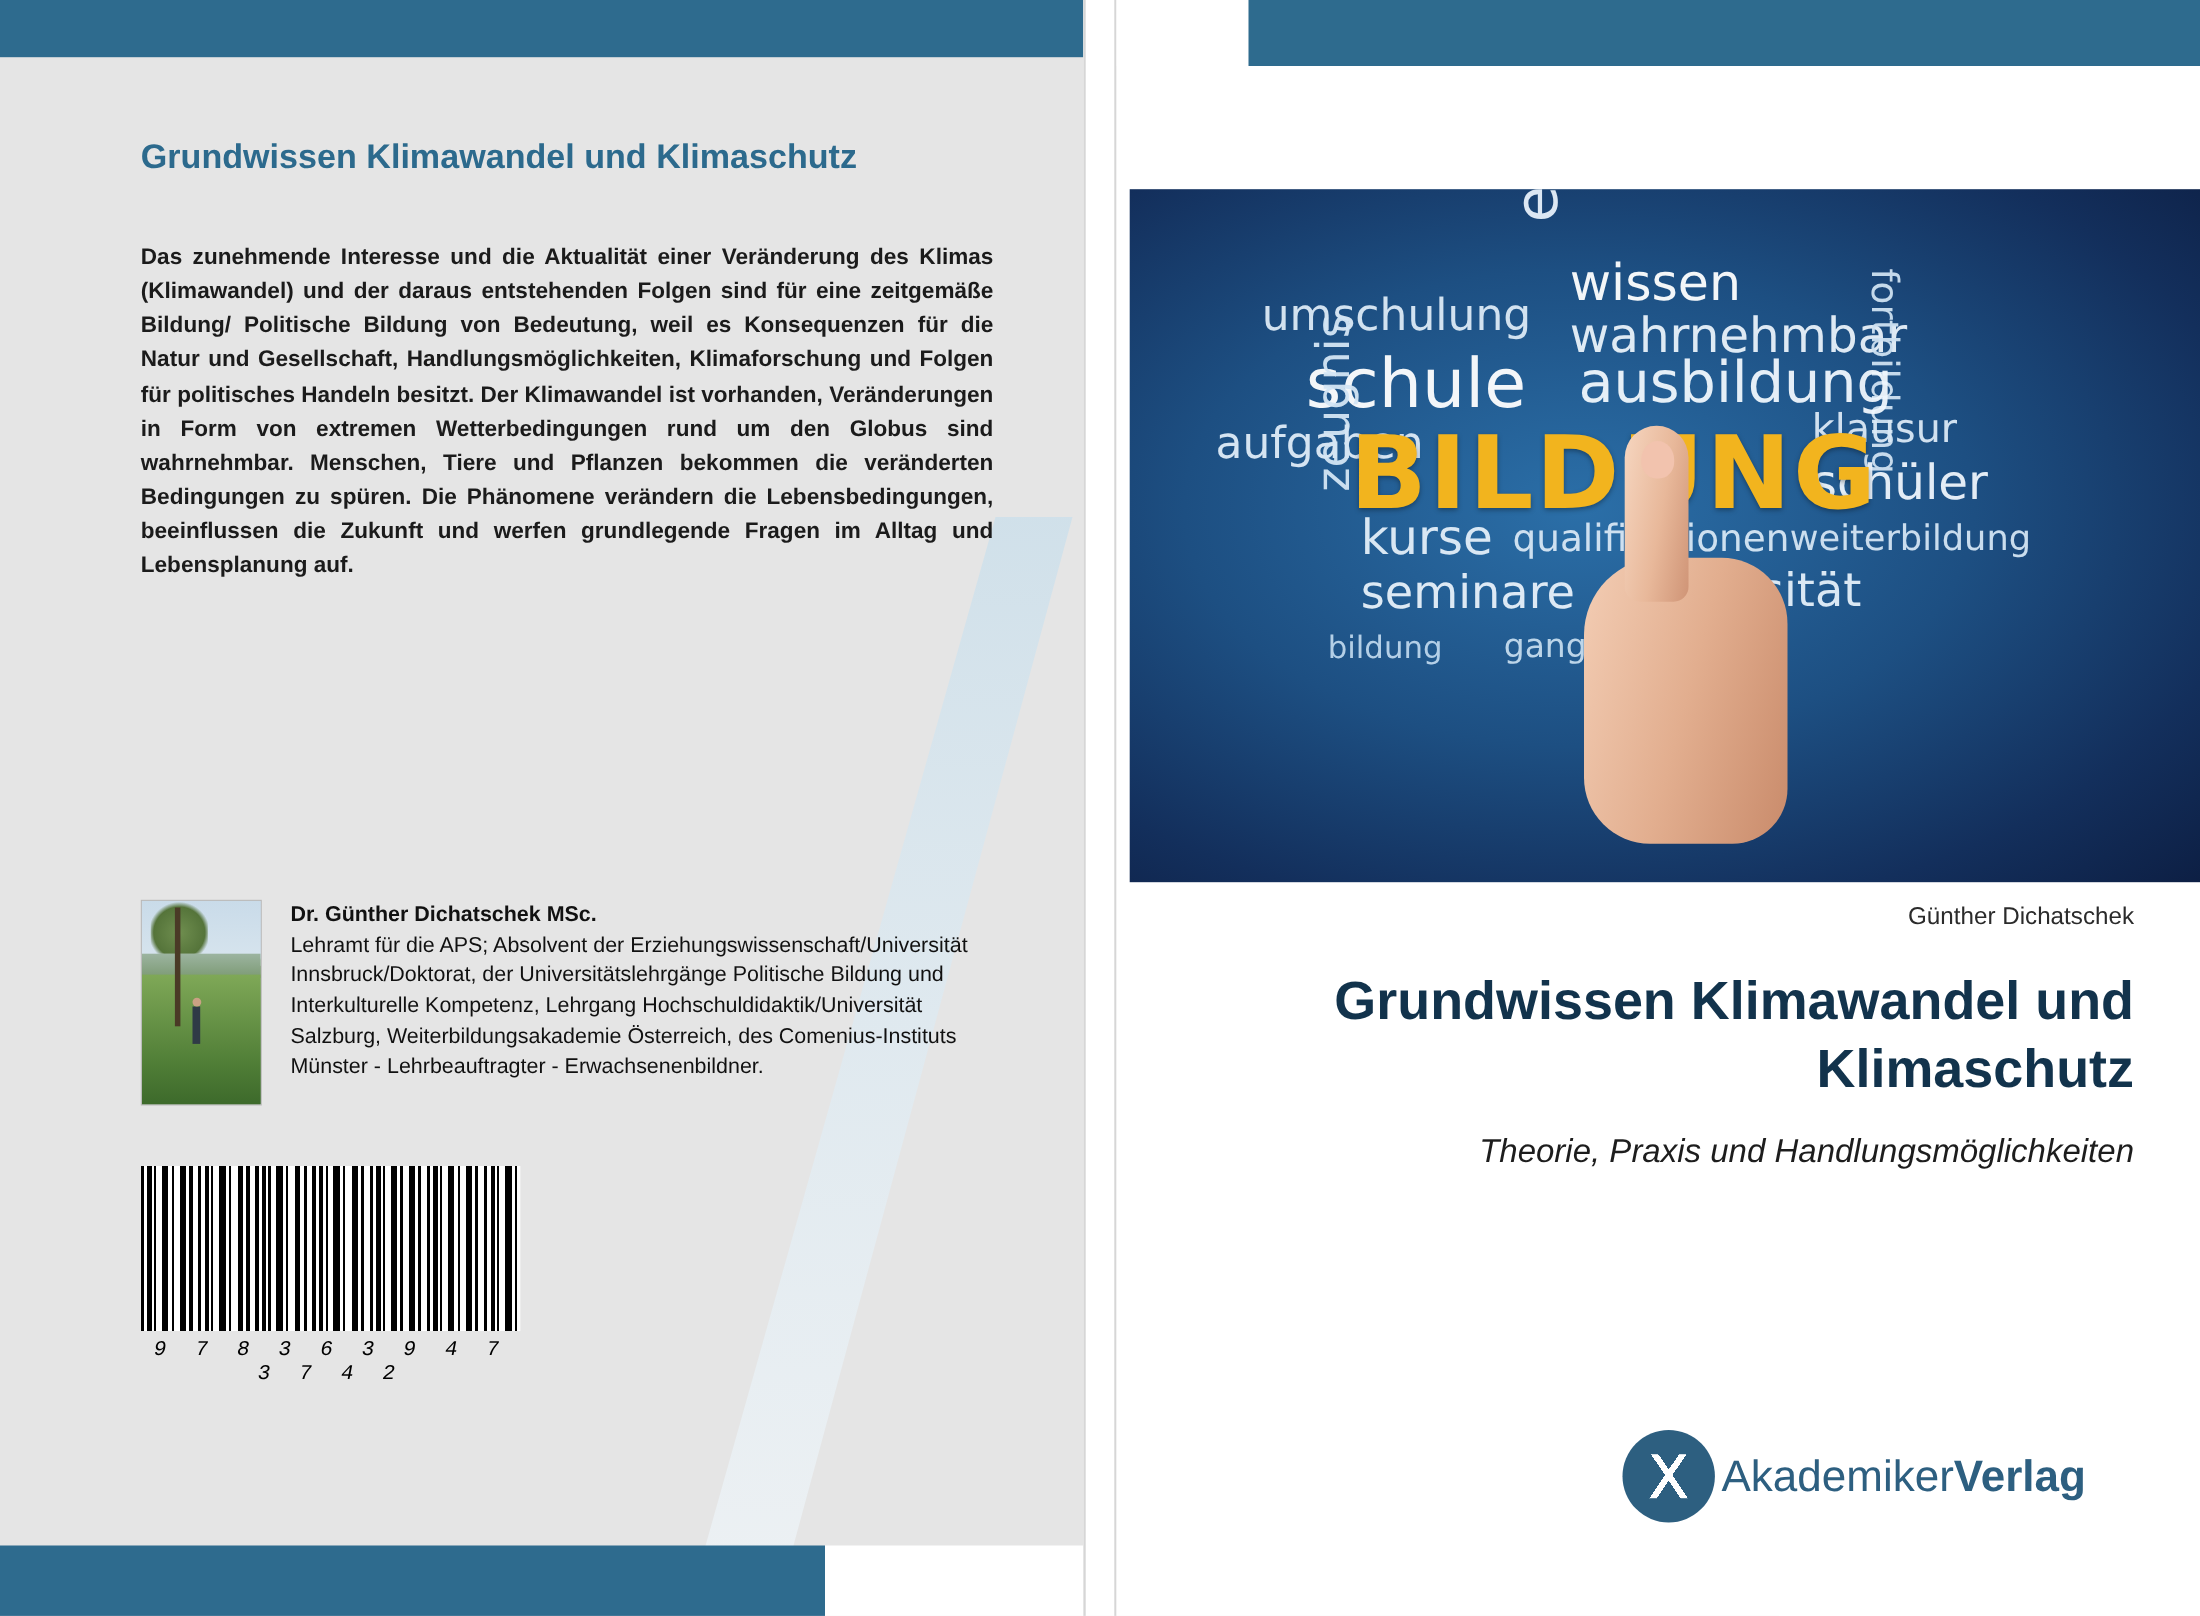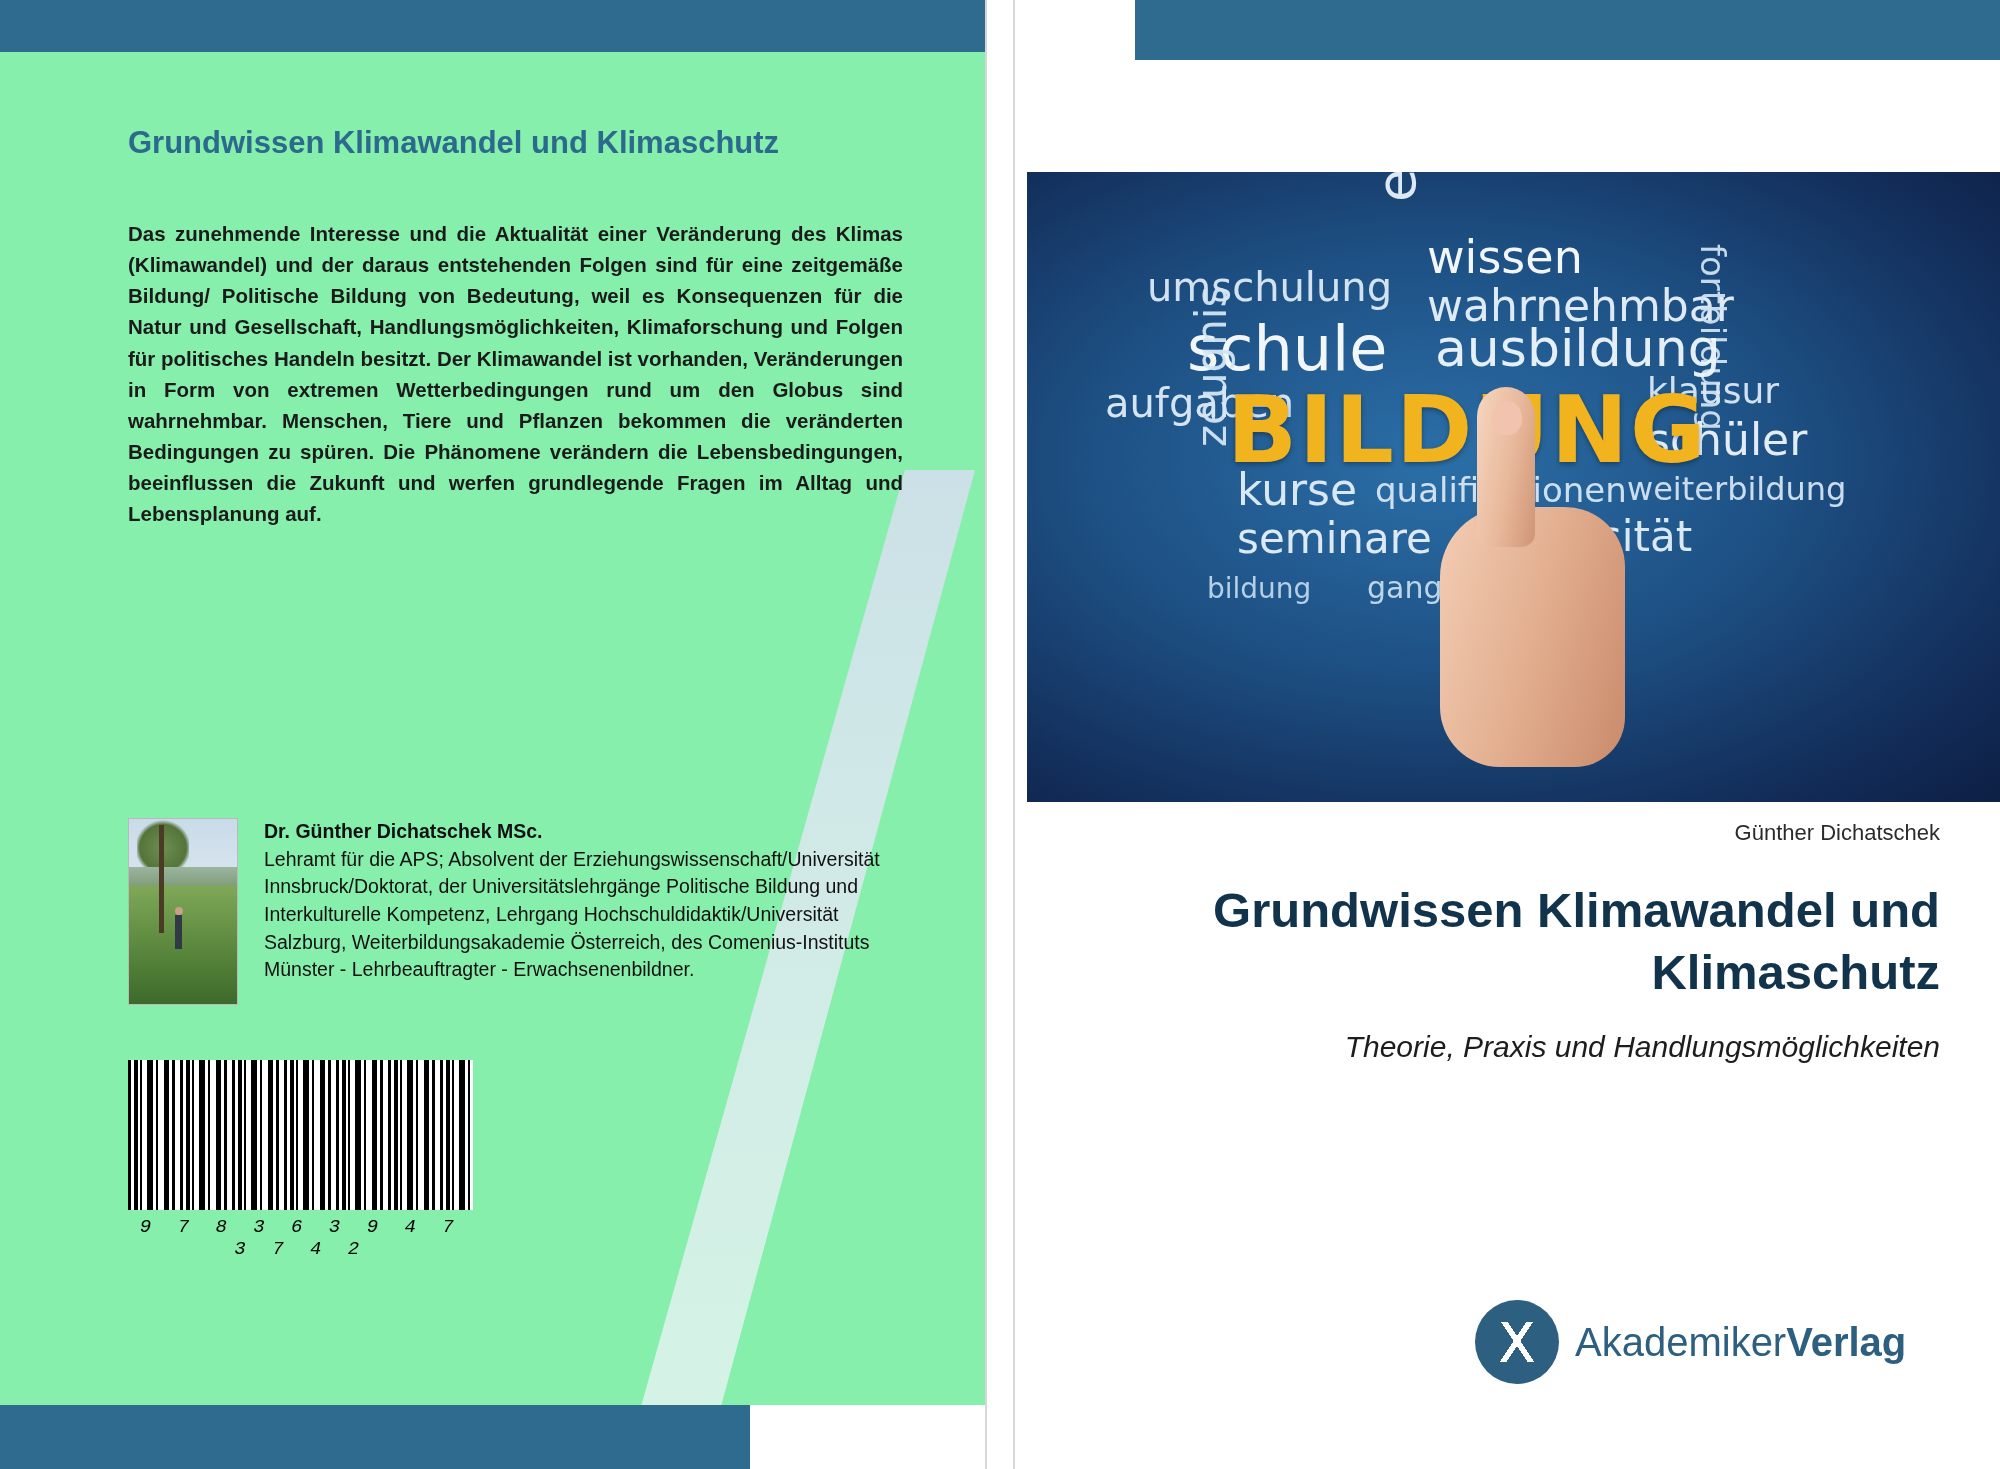--- a/index.html
+++ b/index.html
@@ -11,21 +11,21 @@
     width: 2000px;
     height: 1469px;
     font-family: "Liberation Sans", sans-serif;
     overflow: hidden;
   }
 
   .cover-wrap {
     position: relative;
     width: 2000px;
     height: 1469px;
-    background: #86efac;
+    background: #e5e5e5;
     overflow: hidden;
   }
 
   
   .watermark {
     position: absolute;
     left: 0;
     top: 0;
     width: 2000px;
     height: 1469px;
@@ -308,21 +308,21 @@
     color: #1d1d1d;
   }
 
   
   .publisher {
     position: absolute;
     left: 1475px;
     top: 1300px;
     display: flex;
     align-items: center;
-    gap: 16px;
+    gap: 6px;
   }
   .pub-mark {
     width: 84px;
     height: 84px;
     border-radius: 50%;
     background: #2d5f80;
     position: relative;
   }
   .pub-mark::before {
     content: "";

